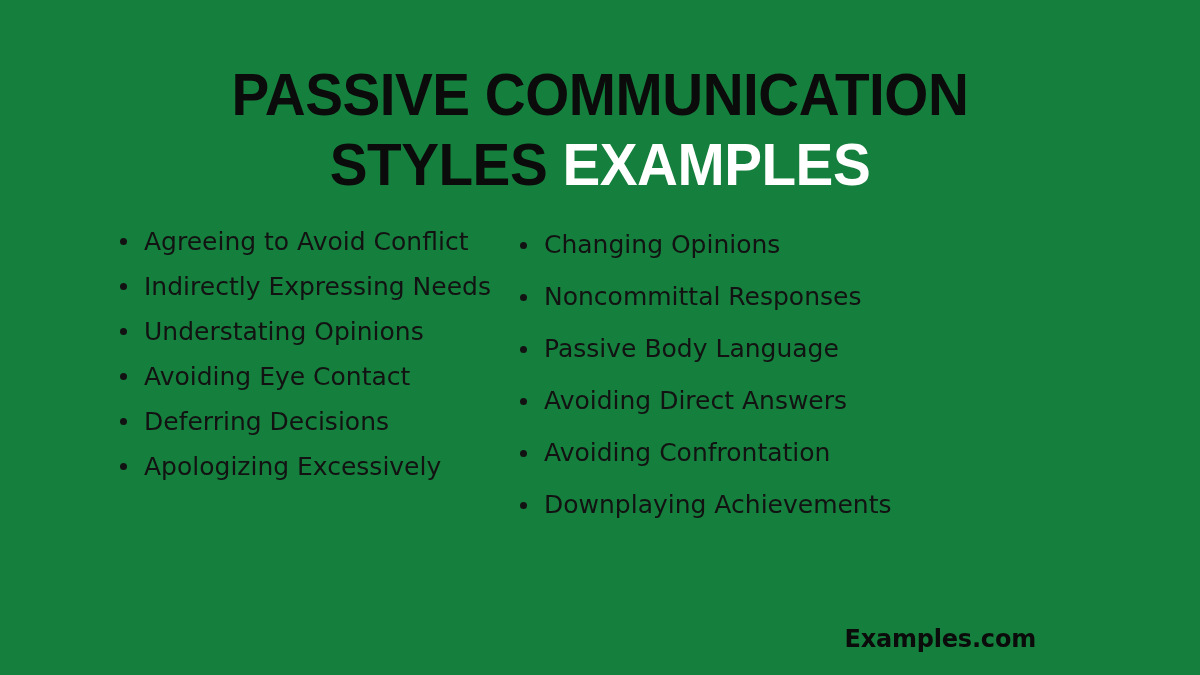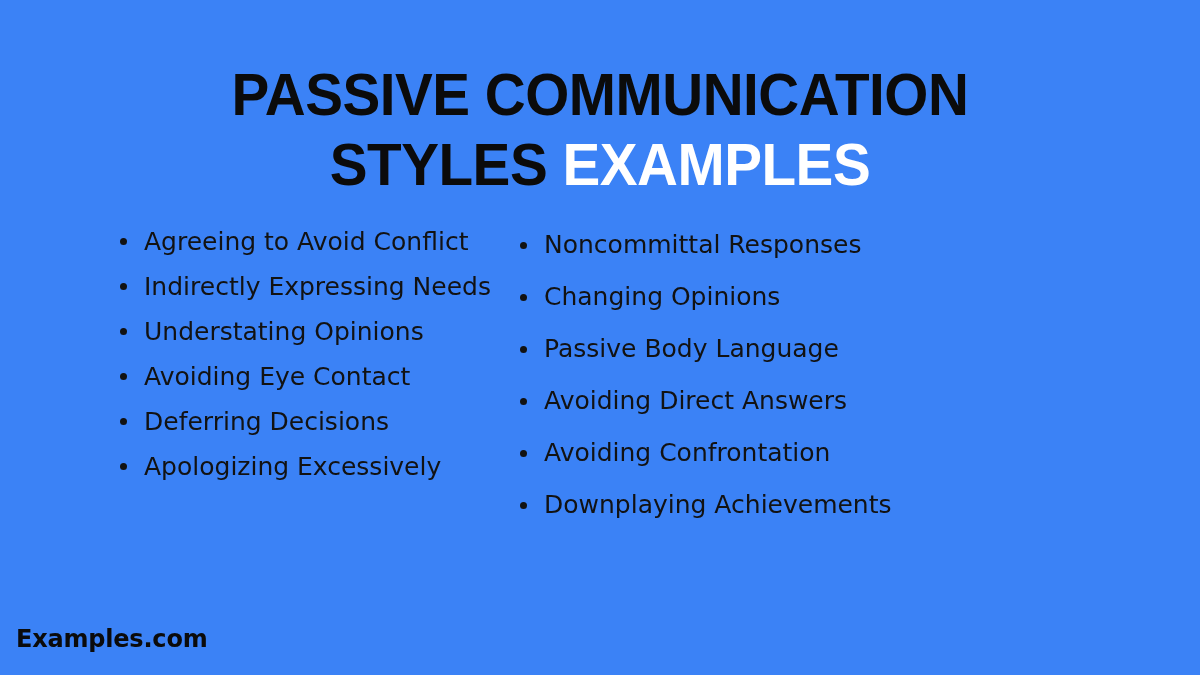--- a/index.html
+++ b/index.html
@@ -106,36 +106,36 @@
   
   .col-right ul.bullet-list li {
     height: 52px;
     line-height: 52px;
   }
 
   
   .footer {
     position: absolute;
     bottom: 22px;
-    left: 16px;
+    left: 8px;
     width: 1028px;
-    text-align: left;
+    text-align: right;
   }
   .footer-brand {
     font-family: "DejaVu Sans", "Liberation Sans", sans-serif;
     font-weight: 700;
     font-size: 24px;
     color: #0B0B0B;
     letter-spacing: -0.2px;
   }
 </style>
 </head>
 <body>
 
-<div id="poster" style="background: #3b82f6;">
+<div id="poster" style="background: #15803d;">
 
   <div class="title-block">
     <span class="title-line title-line-1">PASSIVE COMMUNICATION</span>
     <span class="title-line title-line-2">
       <span>STYLES </span><span class="title-accent">EXAMPLES</span>
     </span>
   </div>
 
   <div class="columns">
 
@@ -165,25 +165,25 @@
           <span class="bullet-dot"></span>
           <span>Apologizing Excessively</span>
         </li>
       </ul>
     </div>
 
     <div class="col col-right">
       <ul class="bullet-list">
         <li>
           <span class="bullet-dot"></span>
+          <span>Changing Opinions</span>
+        </li>
+        <li>
+          <span class="bullet-dot"></span>
           <span>Noncommittal Responses</span>
-        </li>
-        <li>
-          <span class="bullet-dot"></span>
-          <span>Changing Opinions</span>
         </li>
         <li>
           <span class="bullet-dot"></span>
           <span>Passive Body Language</span>
         </li>
         <li>
           <span class="bullet-dot"></span>
           <span>Avoiding Direct Answers</span>
         </li>
         <li>

